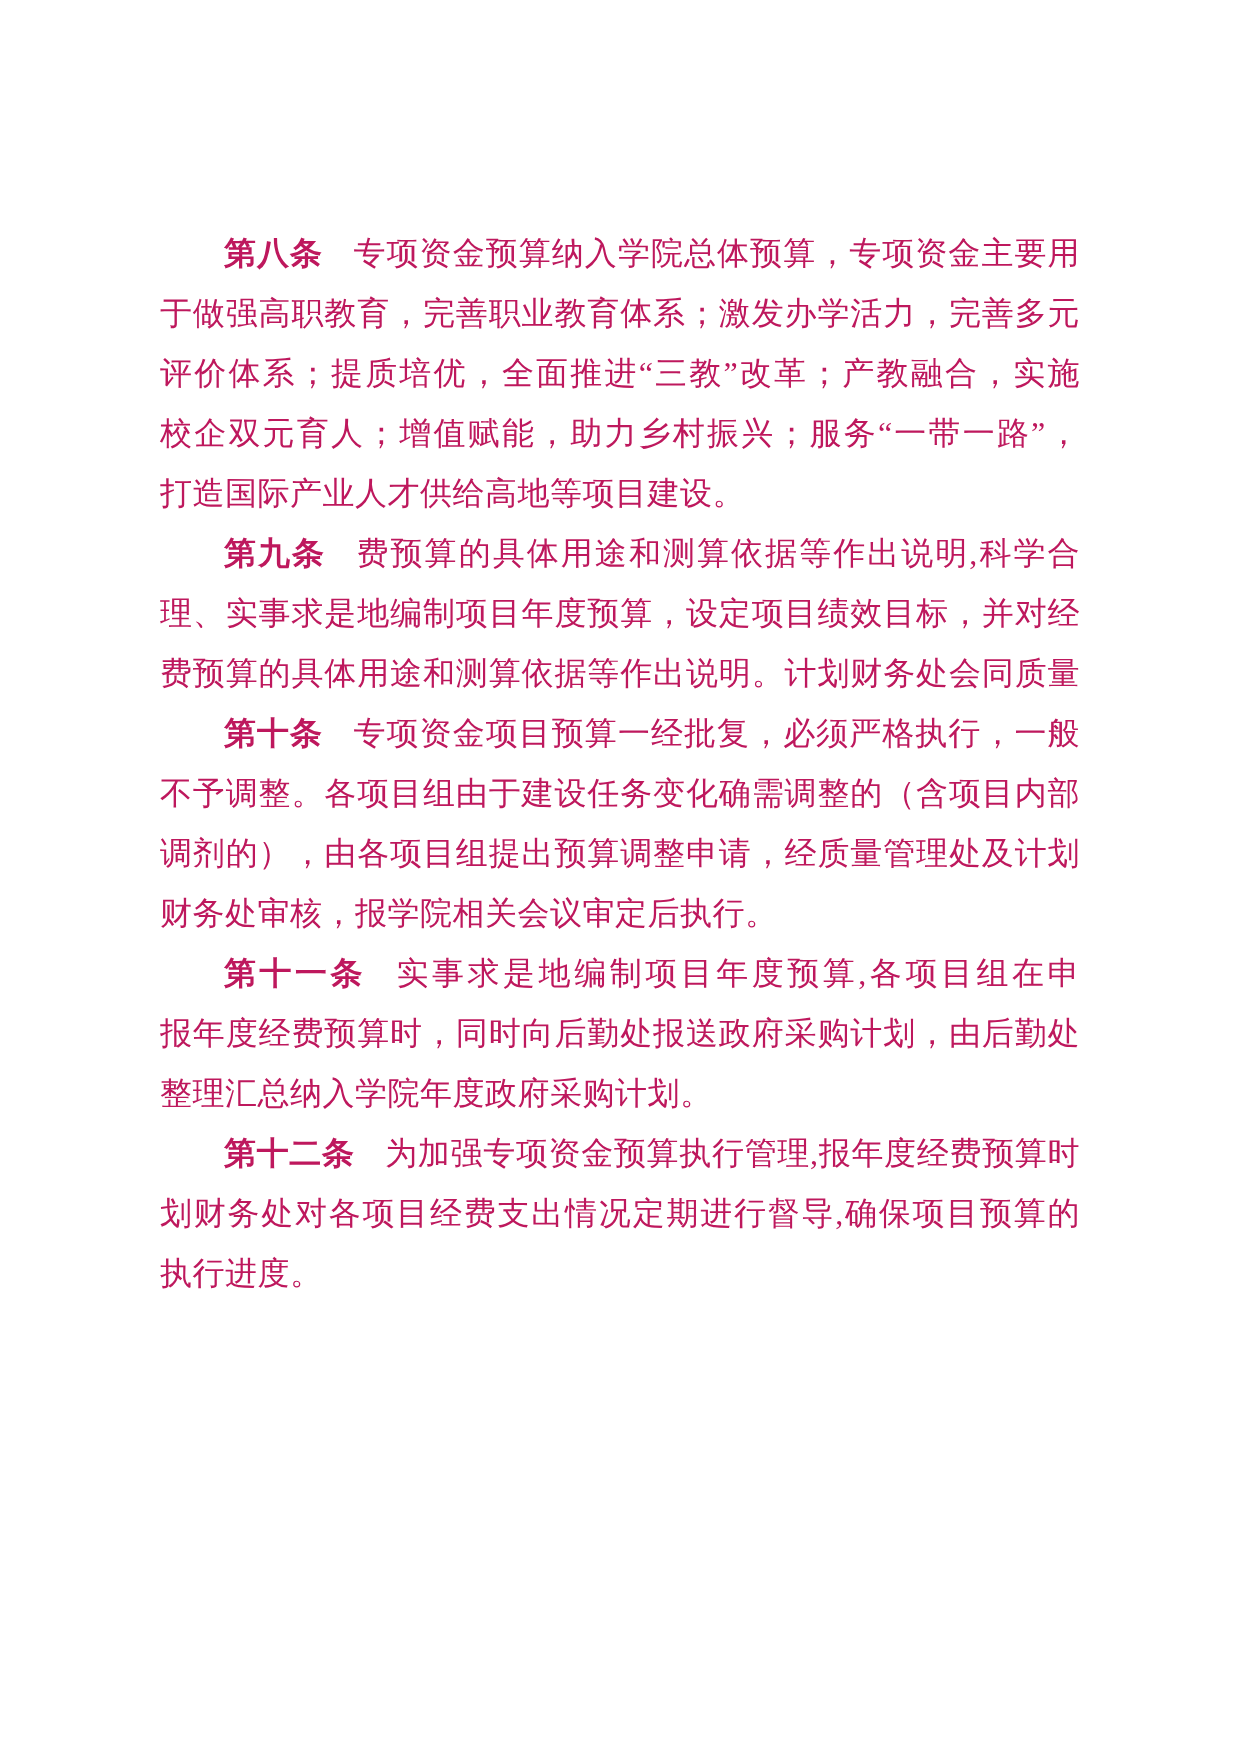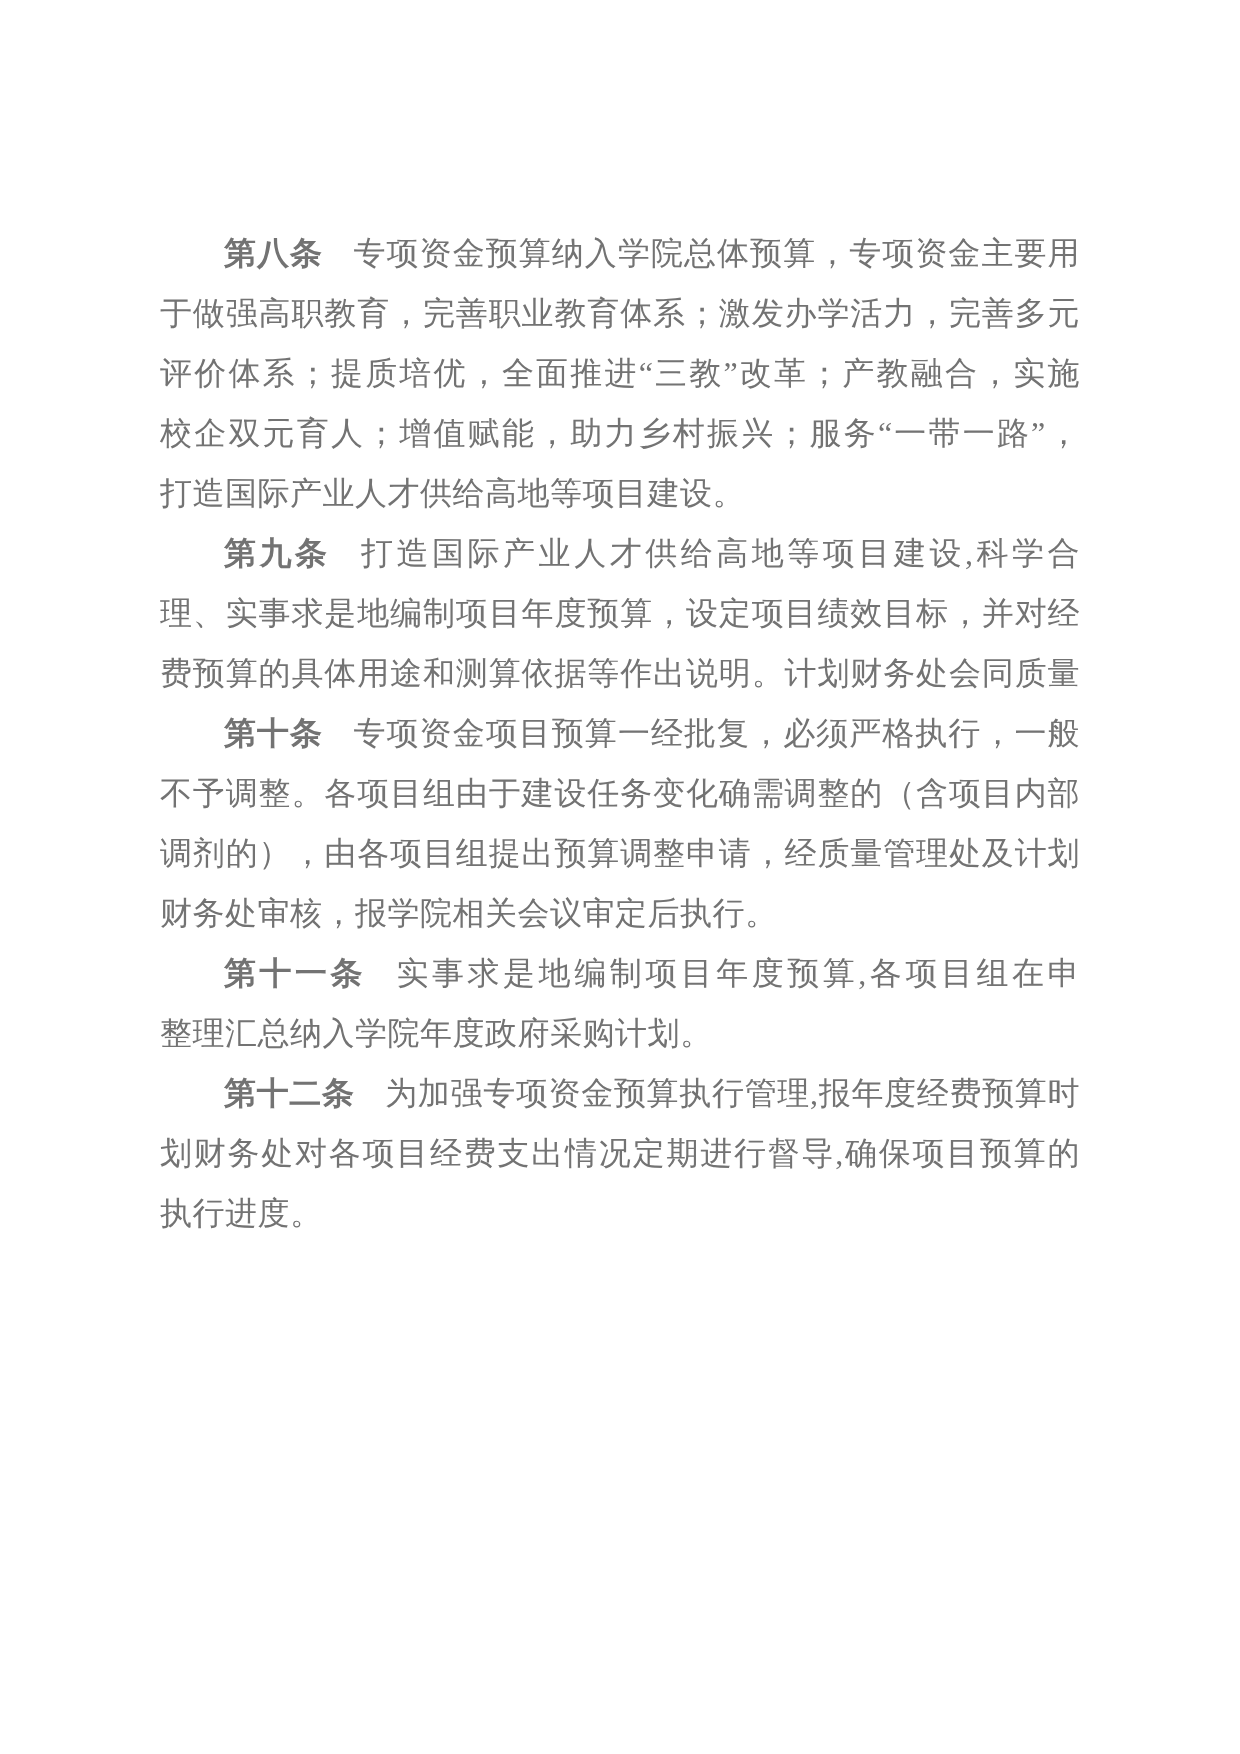--- a/index.html
+++ b/index.html
@@ -1,21 +1,21 @@
 <!DOCTYPE html>
 <html><head>
 <meta charset="utf-8">
 <style>
   html,body { margin:0; padding:0; background:#ffffff; }
   .page {
     position:relative;
     width:1240px;
     height:1320px;
     background:#ffffff;
-    color:#737373;
+    color:#be185d;
     font-family:"Liberation Serif","DejaVu Serif",serif;
     overflow:hidden;
   }
   .text-block {
     position:absolute;
     left:160px;
     top:223px;
     width:920px;
   }
   .line {
@@ -73,39 +73,40 @@
         <span class="label">第八条</span><span>专项资金预算纳入学院总体预算，专项资金主要用</span>
       </div>
       <div class="line fill">于做强高职教育，完善职业教育体系；激发办学活力，完善多元</div>
       <div class="line fill">评价体系；提质培优，全面推进“三教”改革；产教融合，实施</div>
       <div class="line fill">校企双元育人；增值赋能，助力乡村振兴；服务“一带一路”，</div>
       <div class="line end">打造国际产业人才供给高地等项目建设。</div>
     </div>
 
     <div>
       <div class="line fill first">
-        <span class="label">第九条</span><span>打造国际产业人才供给高地等项目建设,科学合</span>
+        <span class="label">第九条</span><span>费预算的具体用途和测算依据等作出说明,科学合</span>
       </div>
       <div class="line fill">理、实事求是地编制项目年度预算，设定项目绩效目标，并对经</div>
       <div class="line fill">费预算的具体用途和测算依据等作出说明。计划财务处会同质量</div>
     </div>
 
     <div>
       <div class="line fill first">
         <span class="label">第十条</span><span>专项资金项目预算一经批复，必须严格执行，一般</span>
       </div>
       <div class="line fill">不予调整。各项目组由于建设任务变化确需调整的（含项目内部</div>
       <div class="line fill">调剂的），由各项目组提出预算调整申请，经质量管理处及计划</div>
       <div class="line end">财务处审核，报学院相关会议审定后执行。</div>
     </div>
 
     <div>
       <div class="line fill first">
         <span class="label">第十一条</span><span>实事求是地编制项目年度预算,各项目组在申</span>
       </div>
+      <div class="line fill">报年度经费预算时，同时向后勤处报送政府采购计划，由后勤处</div>
       <div class="line end">整理汇总纳入学院年度政府采购计划。</div>
     </div>
 
     <div>
       <div class="line fill first">
         <span class="label">第十二条</span><span>为加强专项资金预算执行管理,报年度经费预算时</span>
       </div>
       <div class="line fill">划财务处对各项目经费支出情况定期进行督导,确保项目预算的</div>
       <div class="line end">执行进度。</div>
     </div>

